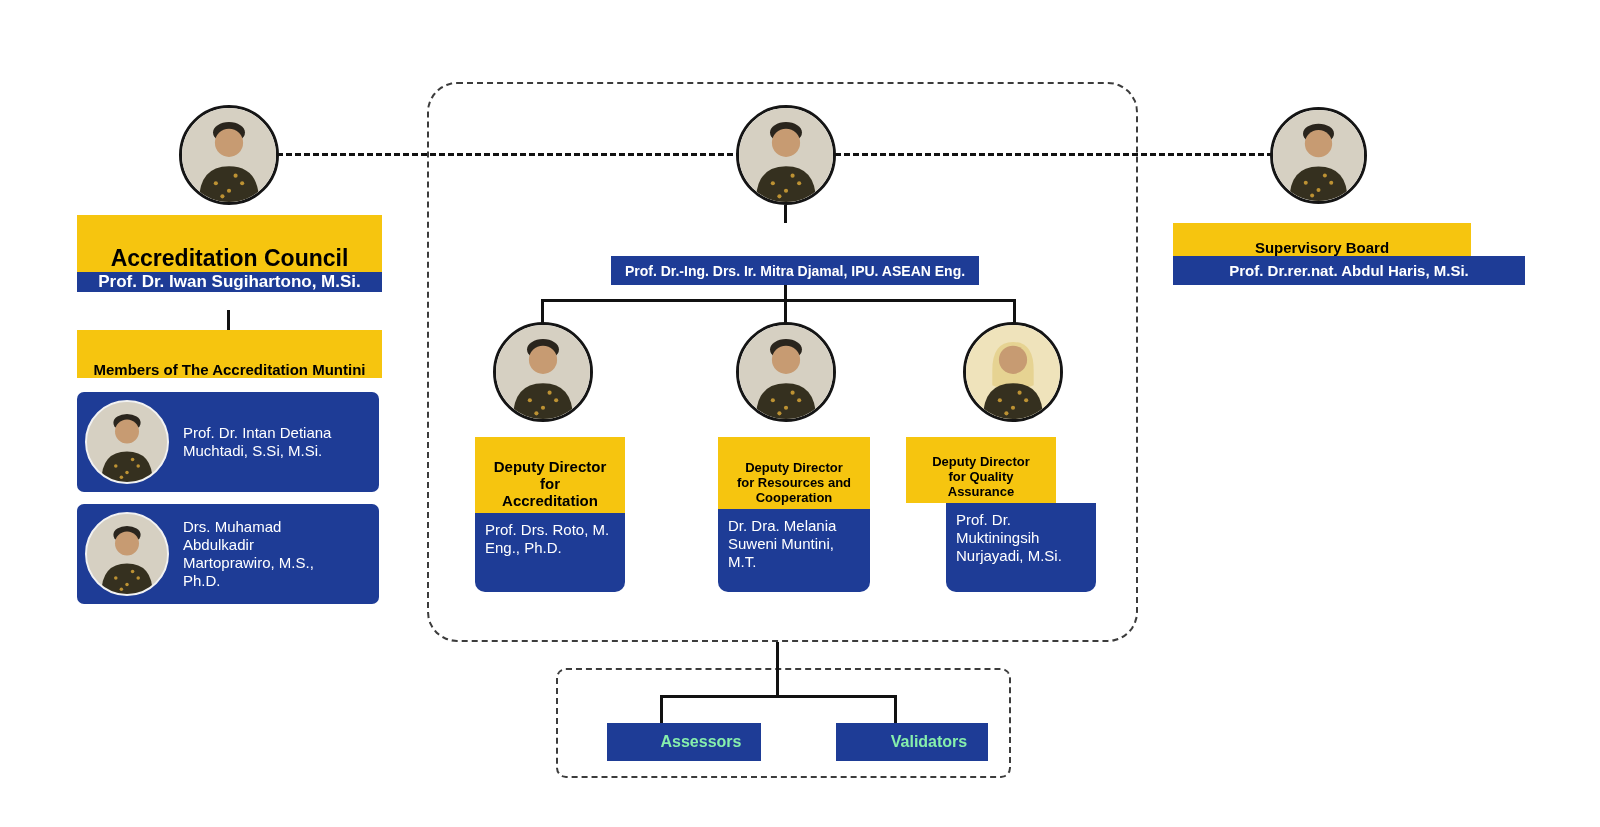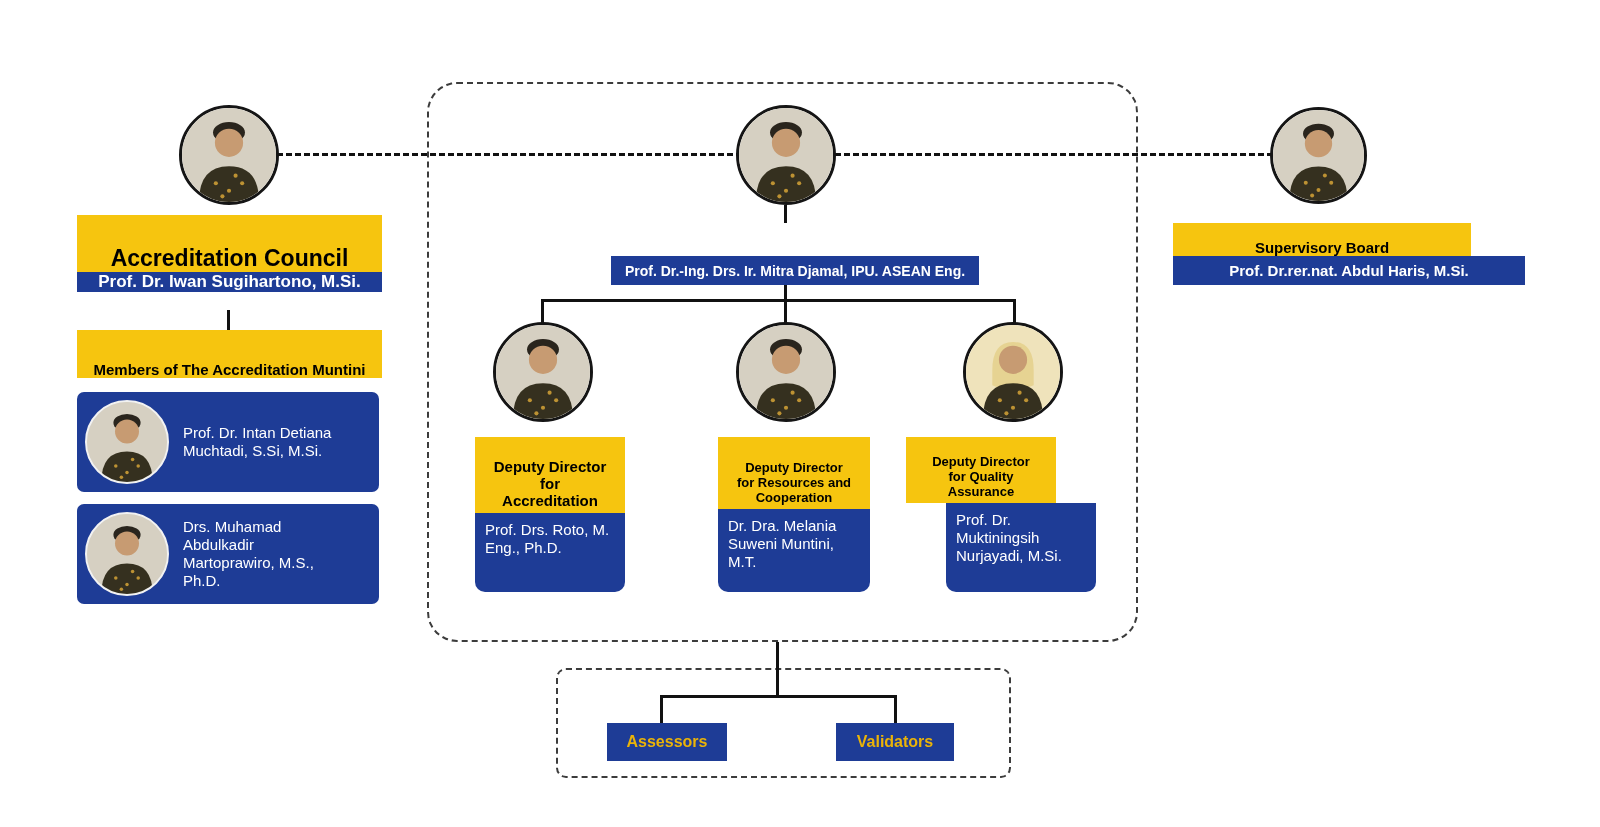--- a/index.html
+++ b/index.html
@@ -55,23 +55,24 @@
   }
   
   .dep-title{padding:4px 18px;}
   .dep-name{
     align-items:flex-start;justify-content:flex-start;text-align:left;
     padding:8px 10px;font-size:15px;line-height:1.2;
     border-radius:0 0 10px 10px;
   }
   
   .team-btn{
-    position:absolute;background:var(--blue);color:#eab308;font-weight:bold;
+    position:absolute;background:var(--blue);color:#86efac;font-weight:bold;
     display:flex;align-items:center;justify-content:center;font-size:16px;
     z-index:2;
+    padding-left:34px;
   }
 </style>
 </head>
 <body>
 
 <div class="canvas">
 
   <div class="dashline" style="left:232px;top:153px;width:1086px;"></div>
 
   <div class="dash-container" style="left:427px;top:82px;width:711px;height:560px;border-radius:30px;"></div>

